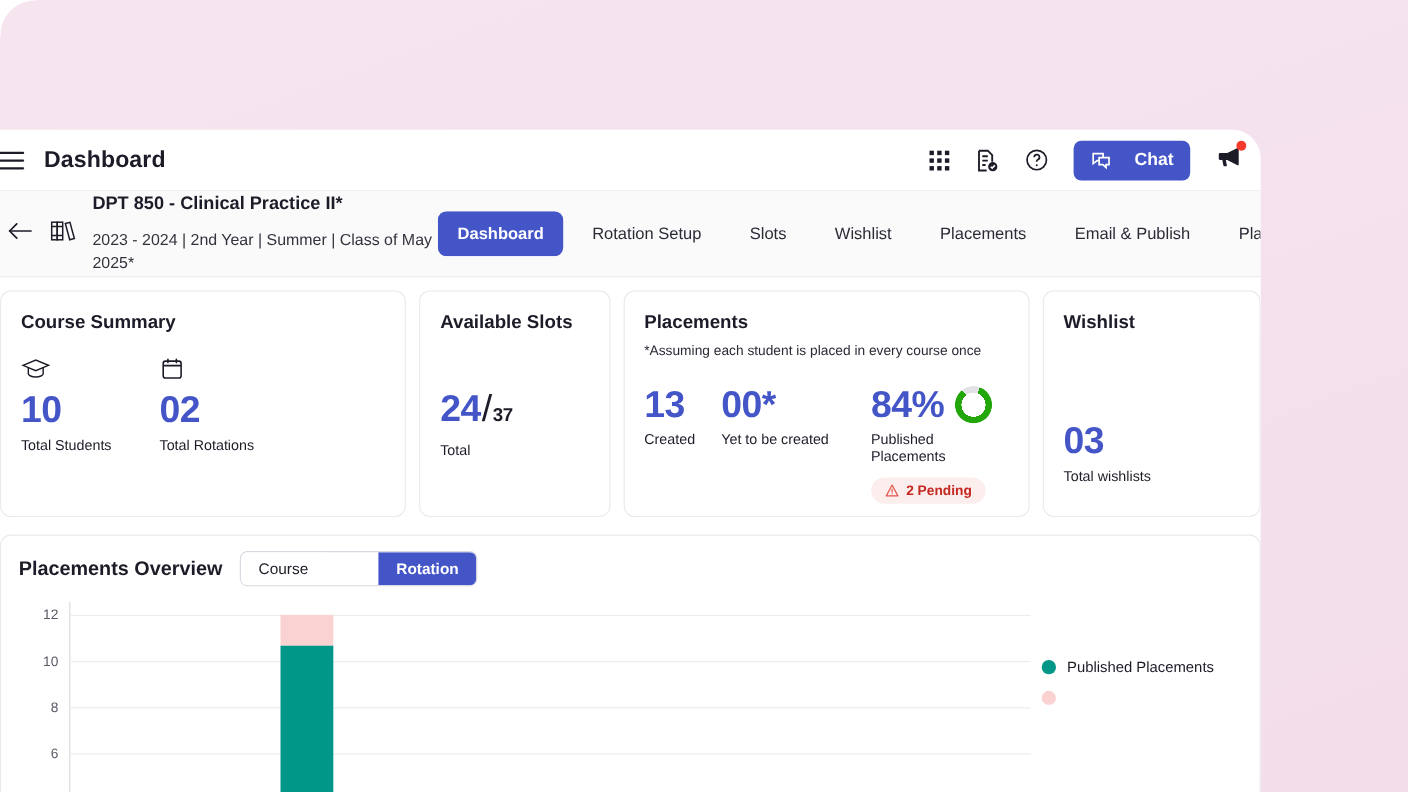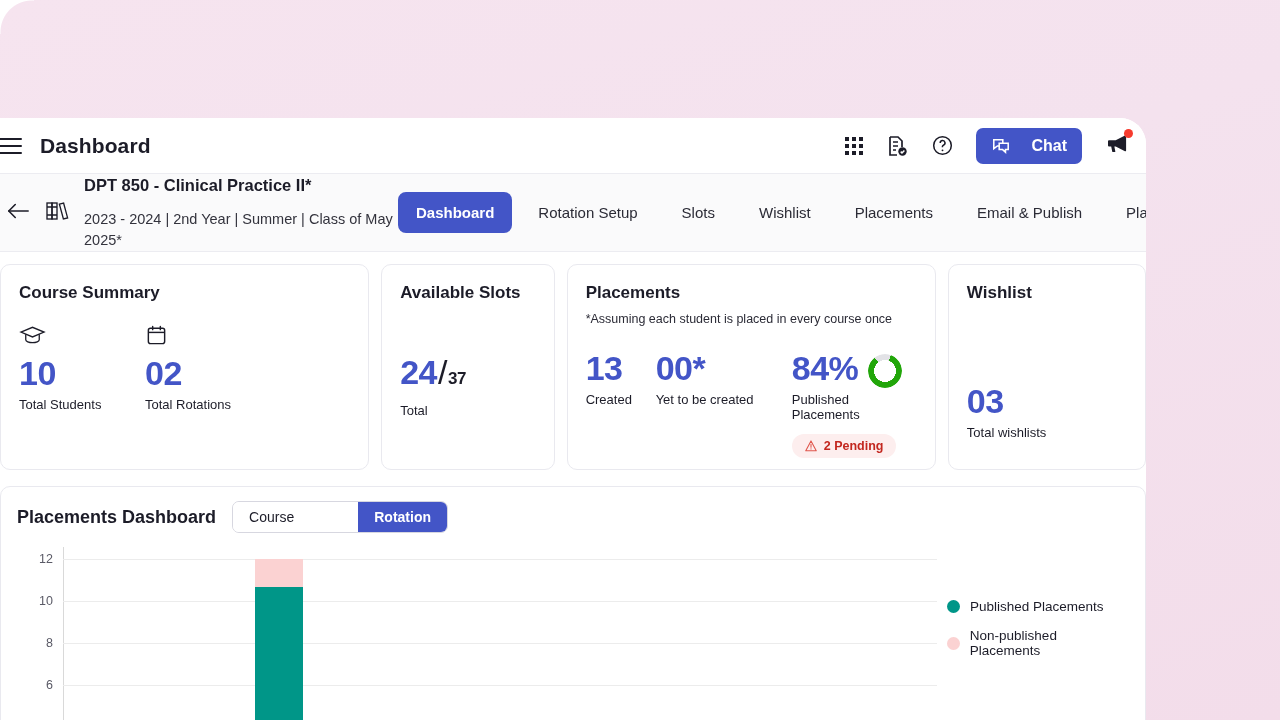--- a/index.html
+++ b/index.html
@@ -130,21 +130,21 @@
   .metric-label { font-size: 13px; color: #1c1c28; margin-top: 4px; }
 
   .slots-value {
     font-size: 34px; font-weight: 700; color: #4355c7;
     line-height: 40px; letter-spacing: -.5px;
     display: flex; align-items: baseline;
   }
   .slots-slash { color: #1c1c28; font-weight: 500; margin: 0 1px; }
   .slots-den { color: #1c1c28; font-size: 17px; font-weight: 600; }
 
-  .donut-wrap { display: flex; align-items: flex-end; gap: 10px; }
+  .donut-wrap { display: flex; align-items: center; gap: 10px; }
   .donut {
     width: 34px; height: 34px; border-radius: 50%;
     background:
       conic-gradient(from 20deg, #22a60a 0turn 0.84turn, #e2e2e6 0.84turn 1turn);
     -webkit-mask: radial-gradient(circle 11px at 50% 50%, transparent 99%, #000 100%);
             mask: radial-gradient(circle 11px at 50% 50%, transparent 99%, #000 100%);
   }
   .pending-badge {
     display: inline-flex; align-items: center; gap: 6px;
     background: #fdeeee; color: #c3271f;
@@ -375,21 +375,21 @@
       <div class="card-title">Wishlist</div>
       <div style="margin-top:78px">
         <div class="metric-value" style="margin-top:0">03</div>
         <div class="metric-label">Total wishlists</div>
       </div>
     </div>
   </div>
 
   <div class="overview">
     <div class="overview-head">
-      <div class="overview-title">Placements Dashboard</div>
+      <div class="overview-title">Placements Overview</div>
       <div class="seg">
         <div class="seg-btn">Course</div>
         <div class="seg-btn active">Rotation</div>
       </div>
     </div>
 
     <div class="chart">
       <div class="y-labels">
         <div class="y-label" style="top:12px">12</div>
         <div class="y-label" style="top:54px">10</div>
@@ -413,19 +413,18 @@
         </div>
       </div>
 
       <div class="legend">
         <div class="legend-item">
           <span class="legend-swatch" id="sw-pub" style="background: rgb(0, 150, 136);"></span>
           <span class="legend-text">Published Placements</span>
         </div>
         <div class="legend-item">
           <span class="legend-swatch" id="sw-nonpub" style="background: rgb(251, 210, 210);"></span>
-          <span class="legend-text">Non-published Placements</span>
         </div>
       </div>
     </div>
   </div>
 
 </div>
 
 </body></html>

